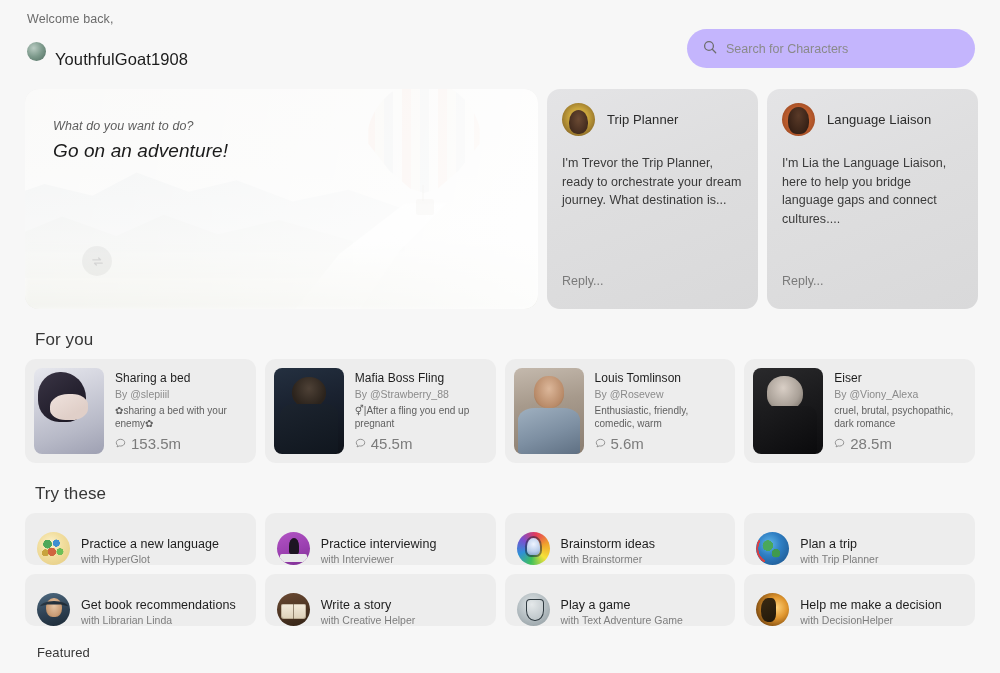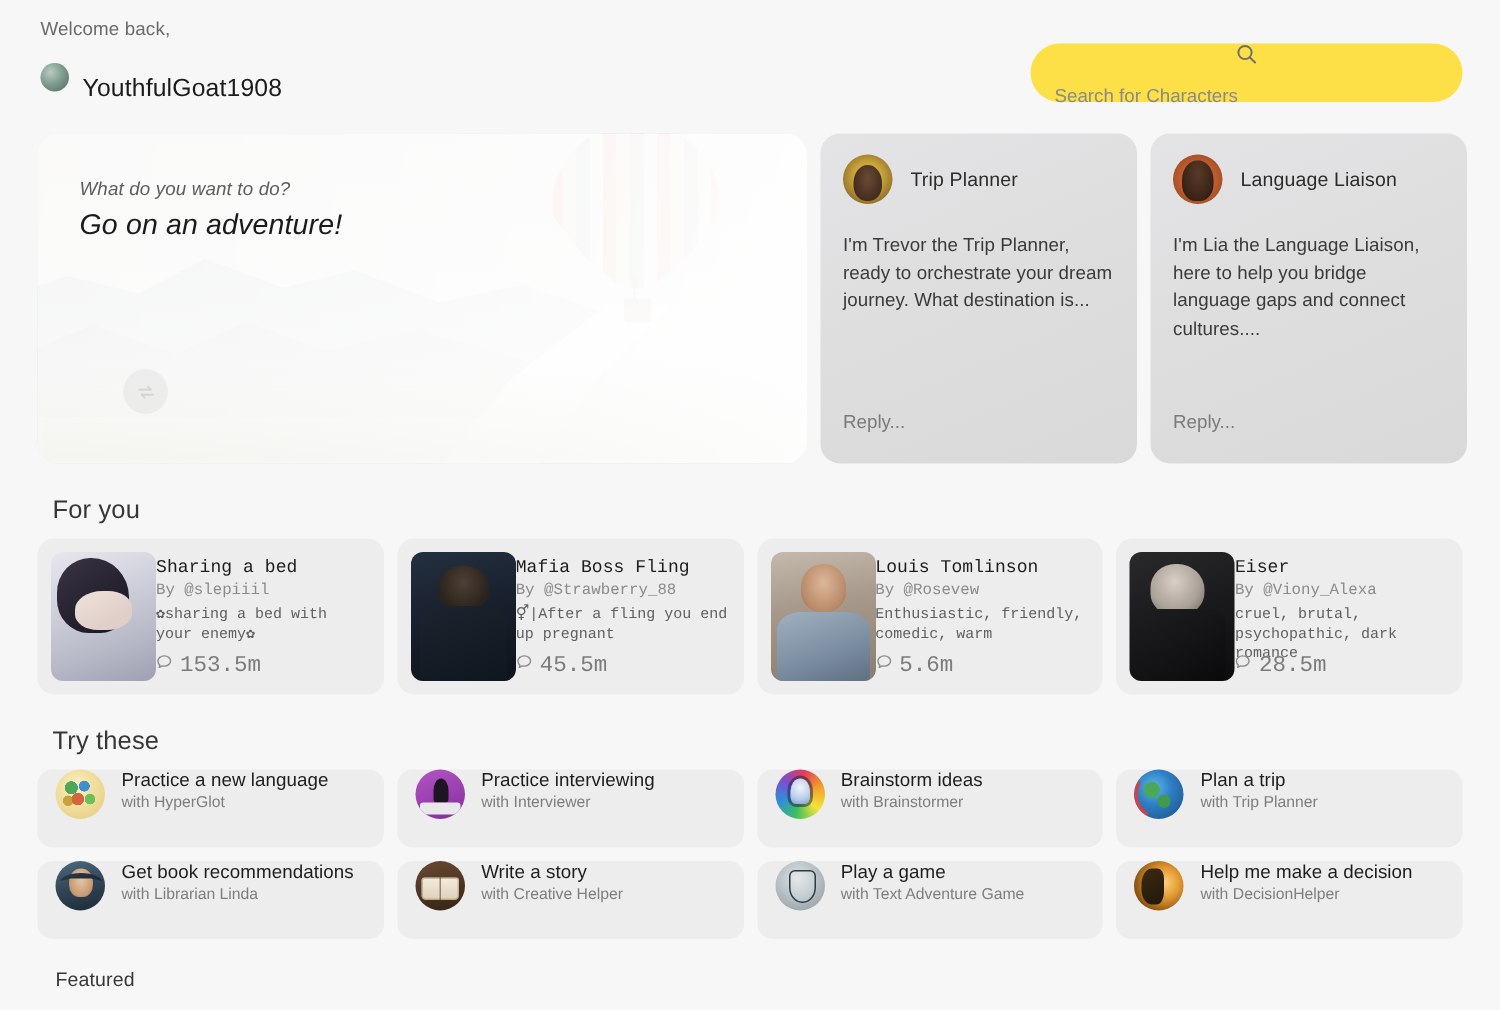--- a/index.html
+++ b/index.html
@@ -19,22 +19,22 @@
   .user-row { display: flex; align-items: center; gap: 9px; margin-top: 8px; }
   .avatar {
     width: 19px; height: 19px; border-radius: 50%;
     background: radial-gradient(circle at 35% 32%, #b9cbc2 0%, #7d9a8c 48%, #4e6b5e 100%);
     flex: none;
   }
   .username { font-size: 16.5px; color: #1b1b1b; letter-spacing: .1px; margin-top: 16px; }
 
   .search-box {
     width: 288px; height: 39px; border-radius: 20px;
-    background: #fde047; display: flex; align-items: center; gap: 9px;
-    padding: 0 16px; margin-top: 17px; flex-direction: column;
+    background: #c4b5fd; display: flex; align-items: center; gap: 9px;
+    padding: 0 16px; margin-top: 17px;
   }
   .search-box svg { flex: none; }
   .search-input {
     border: none; outline: none; background: transparent;
     font-family: "Liberation Sans", sans-serif; font-size: 12.5px;
     color: #5c5c5c; width: 100%;
   }
   .search-input::placeholder { color: #8a8a8a; }
 
   
@@ -144,21 +144,21 @@
     font-size: 12.5px; color: #7a7a7a;
   }
 
   
   .section-title { font-size: 17px; color: #373737; margin: 21px 0 9px 10px; letter-spacing: .1px; }
 
   
   .foryou-grid { display: flex; gap: 9px; }
   .foryou-card {
     flex: 1; height: 104px; border-radius: 11px; background: #ededed;
-    display: flex; padding: 9px; font-family: Liberation Mono, monospace;
+    display: flex; gap: 11px; padding: 9px;
   }
   .fy-thumb { width: 70px; height: 86px; border-radius: 8px; flex: none; overflow: hidden; position: relative; }
   .fy-body { flex: 1; min-width: 0; padding-top: 3px; position: relative; }
   .fy-title { font-size: 12px; color: #1d1d1d; letter-spacing: .05px; }
   .fy-author { font-size: 10.5px; color: #8b8b8b; margin-top: 3px; }
   .fy-desc { font-size: 10px; color: #5f5f5f; margin-top: 4px; line-height: 13px; }
   .fy-stat { position: absolute; left: 0; bottom: 2px; display: flex; align-items: center; gap: 5px; font-size: 15px; color: #7b7b7b; }
 
   
   .th-bed { background: linear-gradient(160deg, #e7e8ee 0%, #d3d4de 30%, #b7b9c7 70%, #9ea0b2 100%); }
@@ -203,21 +203,21 @@
   .th-eiser::after {
     content: ""; position: absolute; left: 8px; top: 38px; width: 56px; height: 48px;
     background: linear-gradient(150deg, #1e1e20 0%, #0a0a0c 100%);
     border-radius: 22% 18% 8% 8%;
   }
 
   
   .try-grid { display: grid; grid-template-columns: repeat(4, 1fr); gap: 9px; }
   .try-card {
     height: 52px; border-radius: 10px; background: #ededed;
-    display: flex; align-items: flex-start; gap: 11px; padding: 0 12px;
+    display: flex; align-items: flex-end; gap: 11px; padding: 0 12px;
   }
   .try-icon { width: 33px; height: 33px; border-radius: 50%; flex: none; position: relative; overflow: hidden; }
   .try-label { font-size: 12.5px; color: #1d1d1d; letter-spacing: .05px; }
   .try-sub { font-size: 10.5px; color: #7e7e7e; margin-top: 2px; }
 
   .ic-globe { background: radial-gradient(circle at 42% 36%, #fdf3cf 0%, #f2dfa0 40%, #e3c97e 100%); }
   .ic-globe::after {
     content: ""; position: absolute; inset: 3px;
     background:
       radial-gradient(circle at 28% 34%, #4fa85a 0 16%, transparent 17%),

